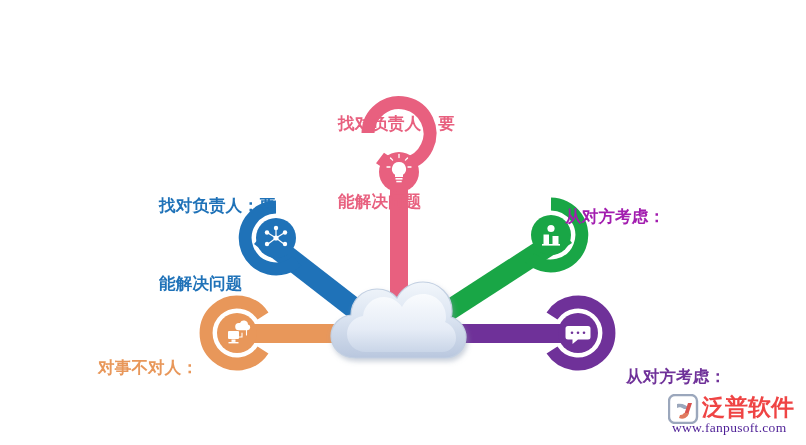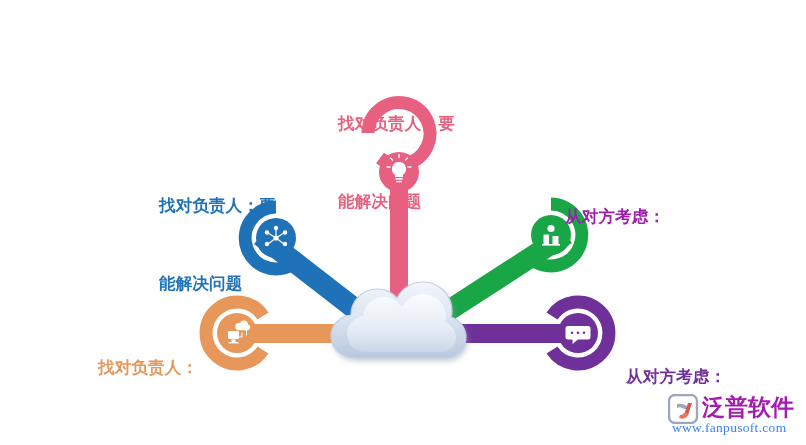--- a/index.html
+++ b/index.html
@@ -46,30 +46,30 @@
     top: 393px;
     width: 132px;
     height: 48px;
   }
   #wm-text {
     position: absolute;
     left: 34px;
     top: 0px;
     font-size: 23px;
     font-weight: bold;
-    color: #a21caf;
+    color: #ef4444;
     line-height: 28px;
     white-space: nowrap;
   }
   #wm-url {
     position: absolute;
     left: 4px;
     top: 27px;
     font-size: 13.5px;
-    color: #3b82f6;
+    color: #4c1d95;
     letter-spacing: 0.3px;
     white-space: nowrap;
     font-family: "Liberation Serif", "DejaVu Serif", serif;
   }
 </style>
 </head>
 <body>
 
 <div id="canvas">
 
@@ -249,21 +249,21 @@
   <div class="label" id="label-blue">
     <span class="ln">找对负责人：要</span>
     <span class="ln">能解决问题</span>
   </div>
 
   <div class="label" id="label-green">
     <span class="ln">从对方考虑：</span>
   </div>
 
   <div class="label" id="label-orange">
-    <span class="ln">找对负责人：</span>
+    <span class="ln">对事不对人：</span>
     <span class="ln">情况考虑周</span>
     
   </div>
 
   <div class="label" id="label-purple">
     <span class="ln">从对方考虑：</span>
     <span class="ln">坦然接受冲突</span>
   </div>
 
   <div id="watermark">

